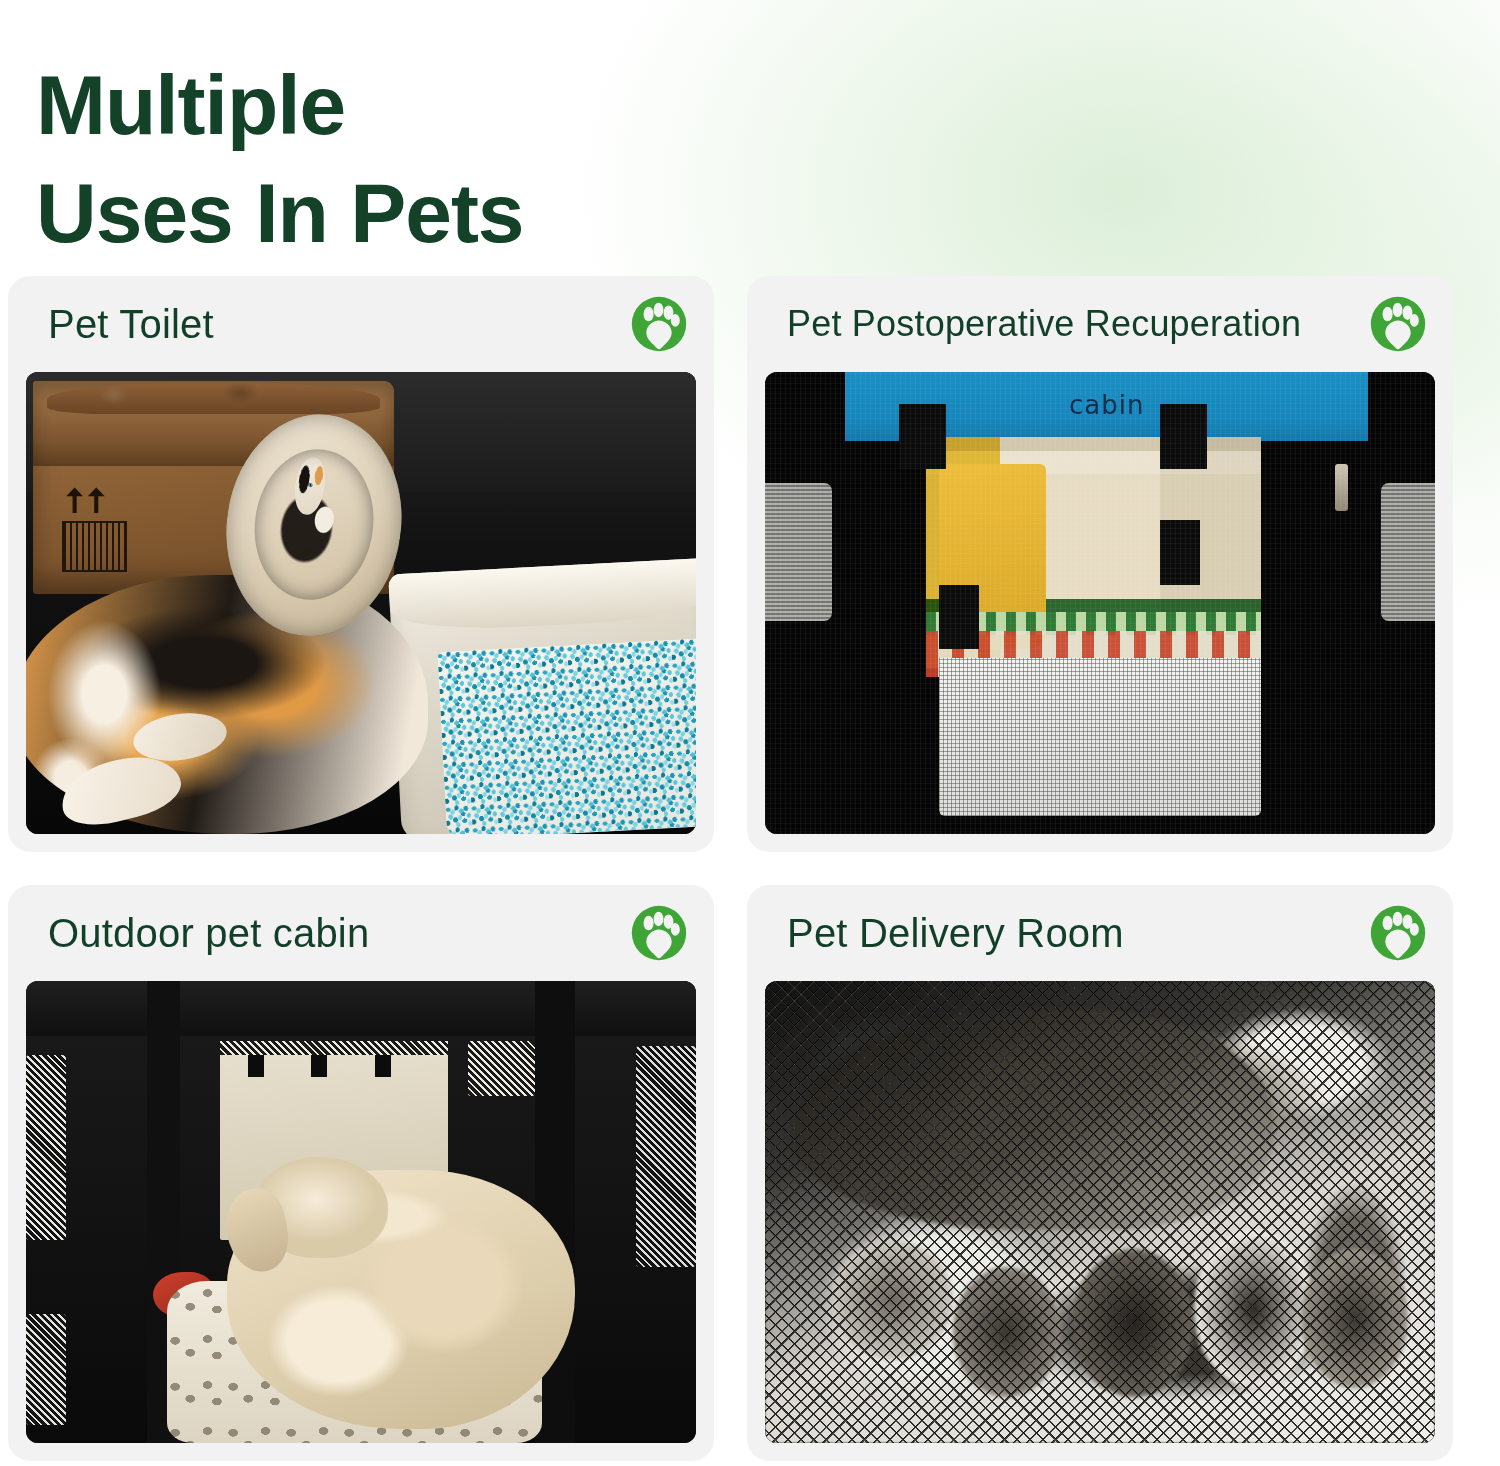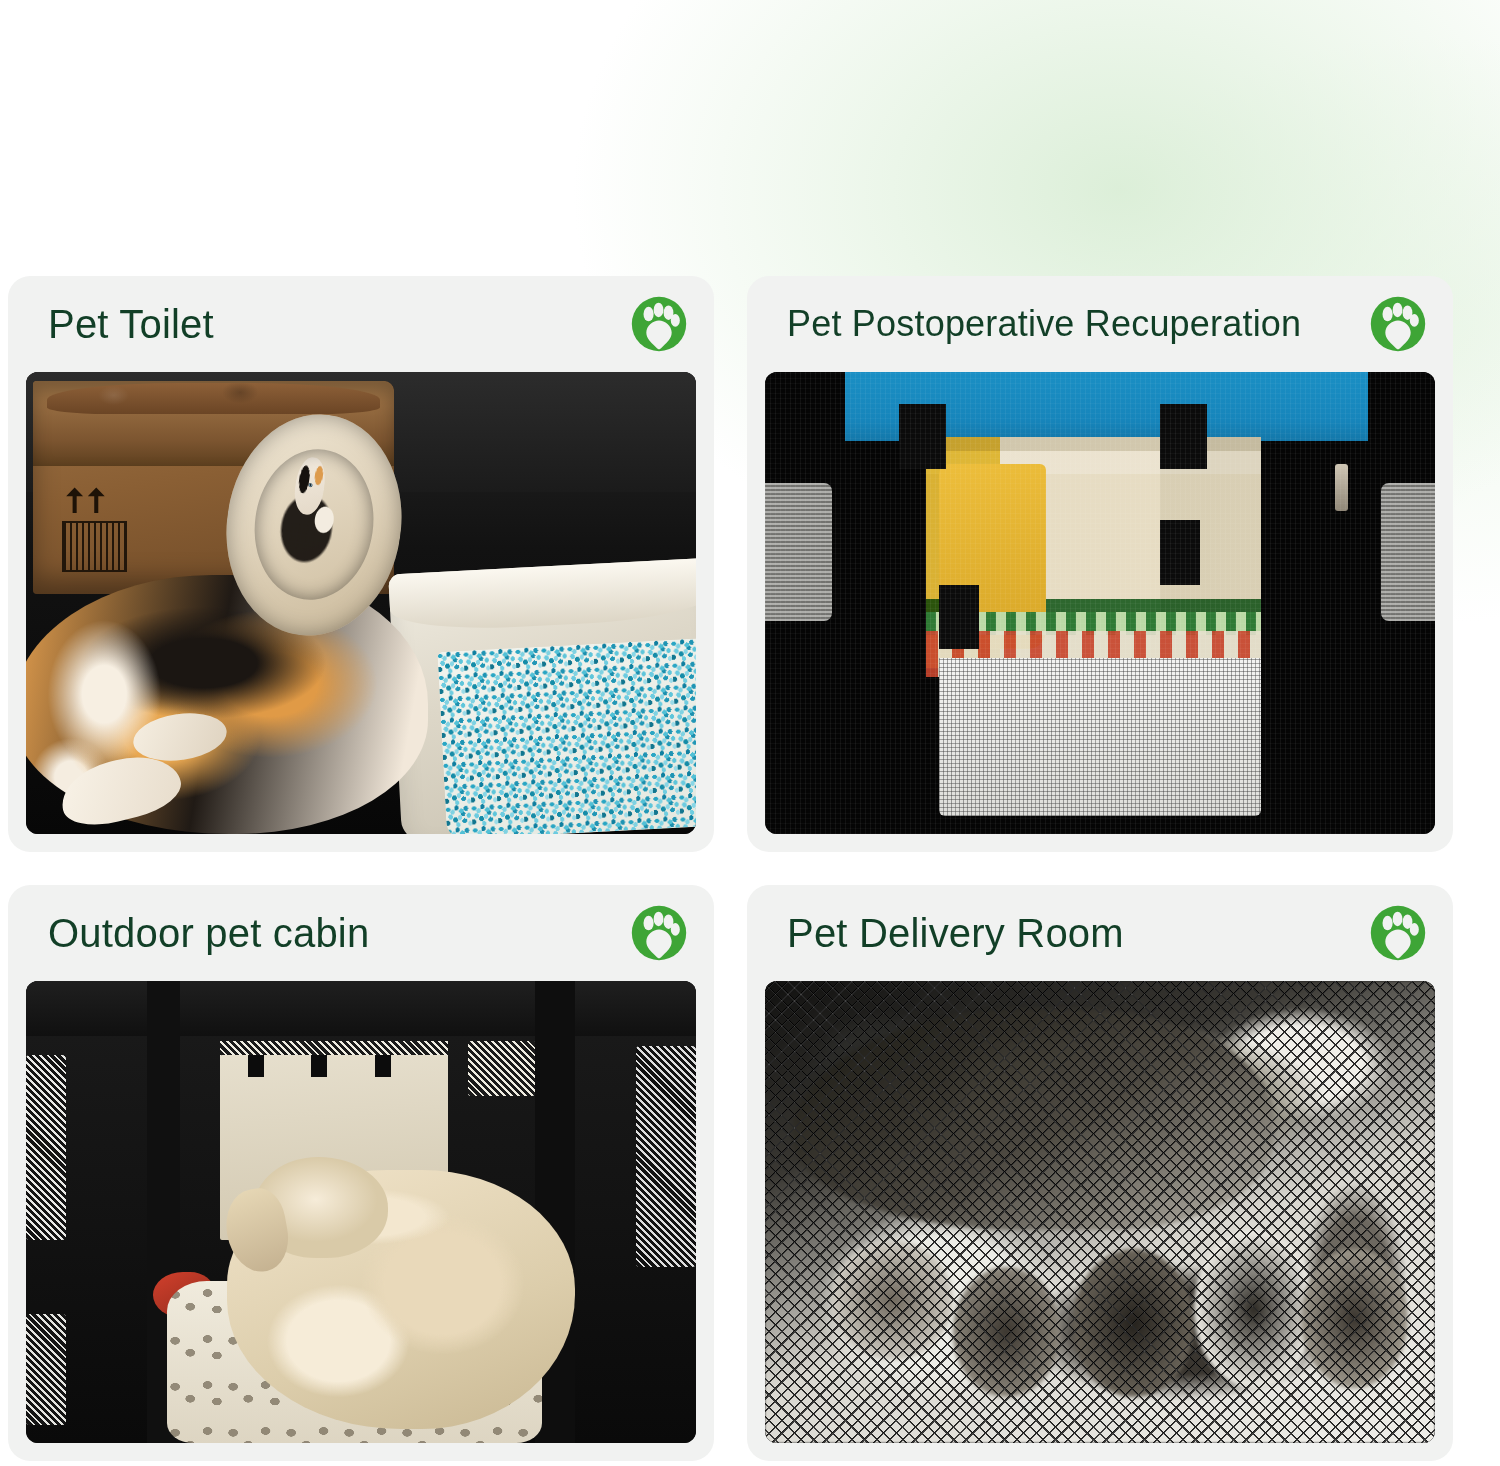--- a/index.html
+++ b/index.html
@@ -361,20 +361,22 @@
       repeating-linear-gradient(-45deg, rgba(255,255,255,.14) 0 1px, transparent 1px 9px);
   }
 </style>
 </head>
 <body>
 
 <div id="bg-glow"></div>
 
 <div id="page">
 
+  <h1 id="page-title">Multiple
+Uses In Pets</h1>
 
   <div id="cards">
 
     <div class="card">
       <div class="card-head">
         <span class="card-title">Pet Toilet</span>
         <span class="paw-badge">
           <svg viewBox="0 0 64 64" aria-hidden="true">
             <circle cx="32" cy="32" r="30" fill="#3ea536"></circle>
             <ellipse cx="20.5" cy="21" rx="5.6" ry="8" fill="#f1f2f1"></ellipse>
@@ -424,20 +426,21 @@
             <ellipse cx="31.5" cy="16.5" rx="5.4" ry="8" fill="#f1f2f1"></ellipse>
             <ellipse cx="42.5" cy="19.5" rx="5.4" ry="8" fill="#f1f2f1"></ellipse>
             <ellipse cx="50" cy="28" rx="5" ry="7" fill="#f1f2f1"></ellipse>
             <path d="M32 28c6.5 0 14 5.5 14 13.5 0 7-5.5 11-9 14.5-2.4 2.4-4 4-5 4s-2.6-1.6-5-4c-3.5-3.5-9-7.5-9-14.5C18 33.5 25.5 28 32 28z" fill="#f1f2f1"></path>
           </svg>
         </span>
       </div>
       <div class="card-media">
         <div class="photo p2">
           <div class="blue-band"></div>
+          <div class="cabin-text">cabin</div>
           <div class="quilt"></div>
           <div class="quilt-yellow"></div>
           <div class="quilt-green"></div>
           <div class="quilt-red"></div>
           <div class="white-mesh"></div>
           <div class="side-l"></div>
           <div class="side-r"></div>
           <div class="strap s1"></div>
           <div class="strap s2"></div>
           <div class="strap s3"></div>

